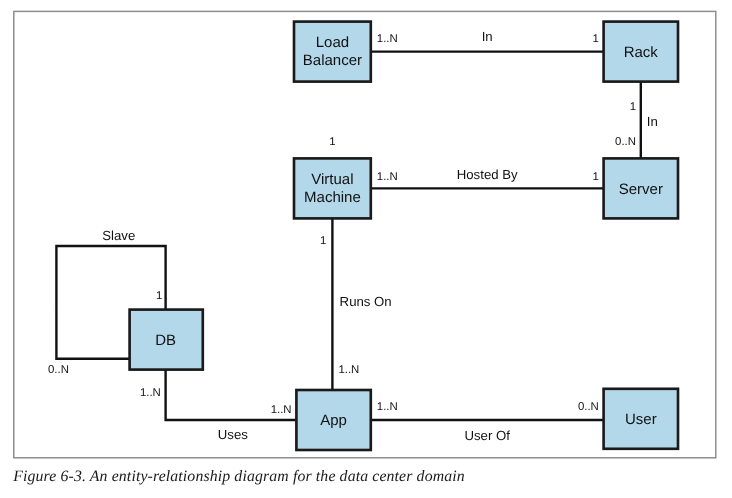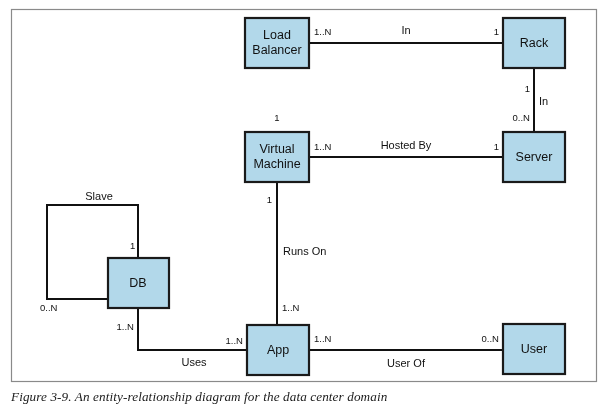--- a/index.html
+++ b/index.html
@@ -192,15 +192,15 @@
     
     <text class="card-label anchor-end" x="134" y="330">1..N</text>
     <text class="card-label anchor-end" x="243" y="344">1..N</text>
 
     
     <text class="card-label anchor-start" x="314" y="342">1..N</text>
     <text class="card-label anchor-end" x="499" y="342">0..N</text>
 
   </svg>
 
-  <div id="caption">Figure 3-9. An entity-relationship diagram for the data center domain</div>
+  <div id="caption">Figure 6-3. An entity-relationship diagram for the data center domain</div>
 
 </div>
 
 </body></html>

